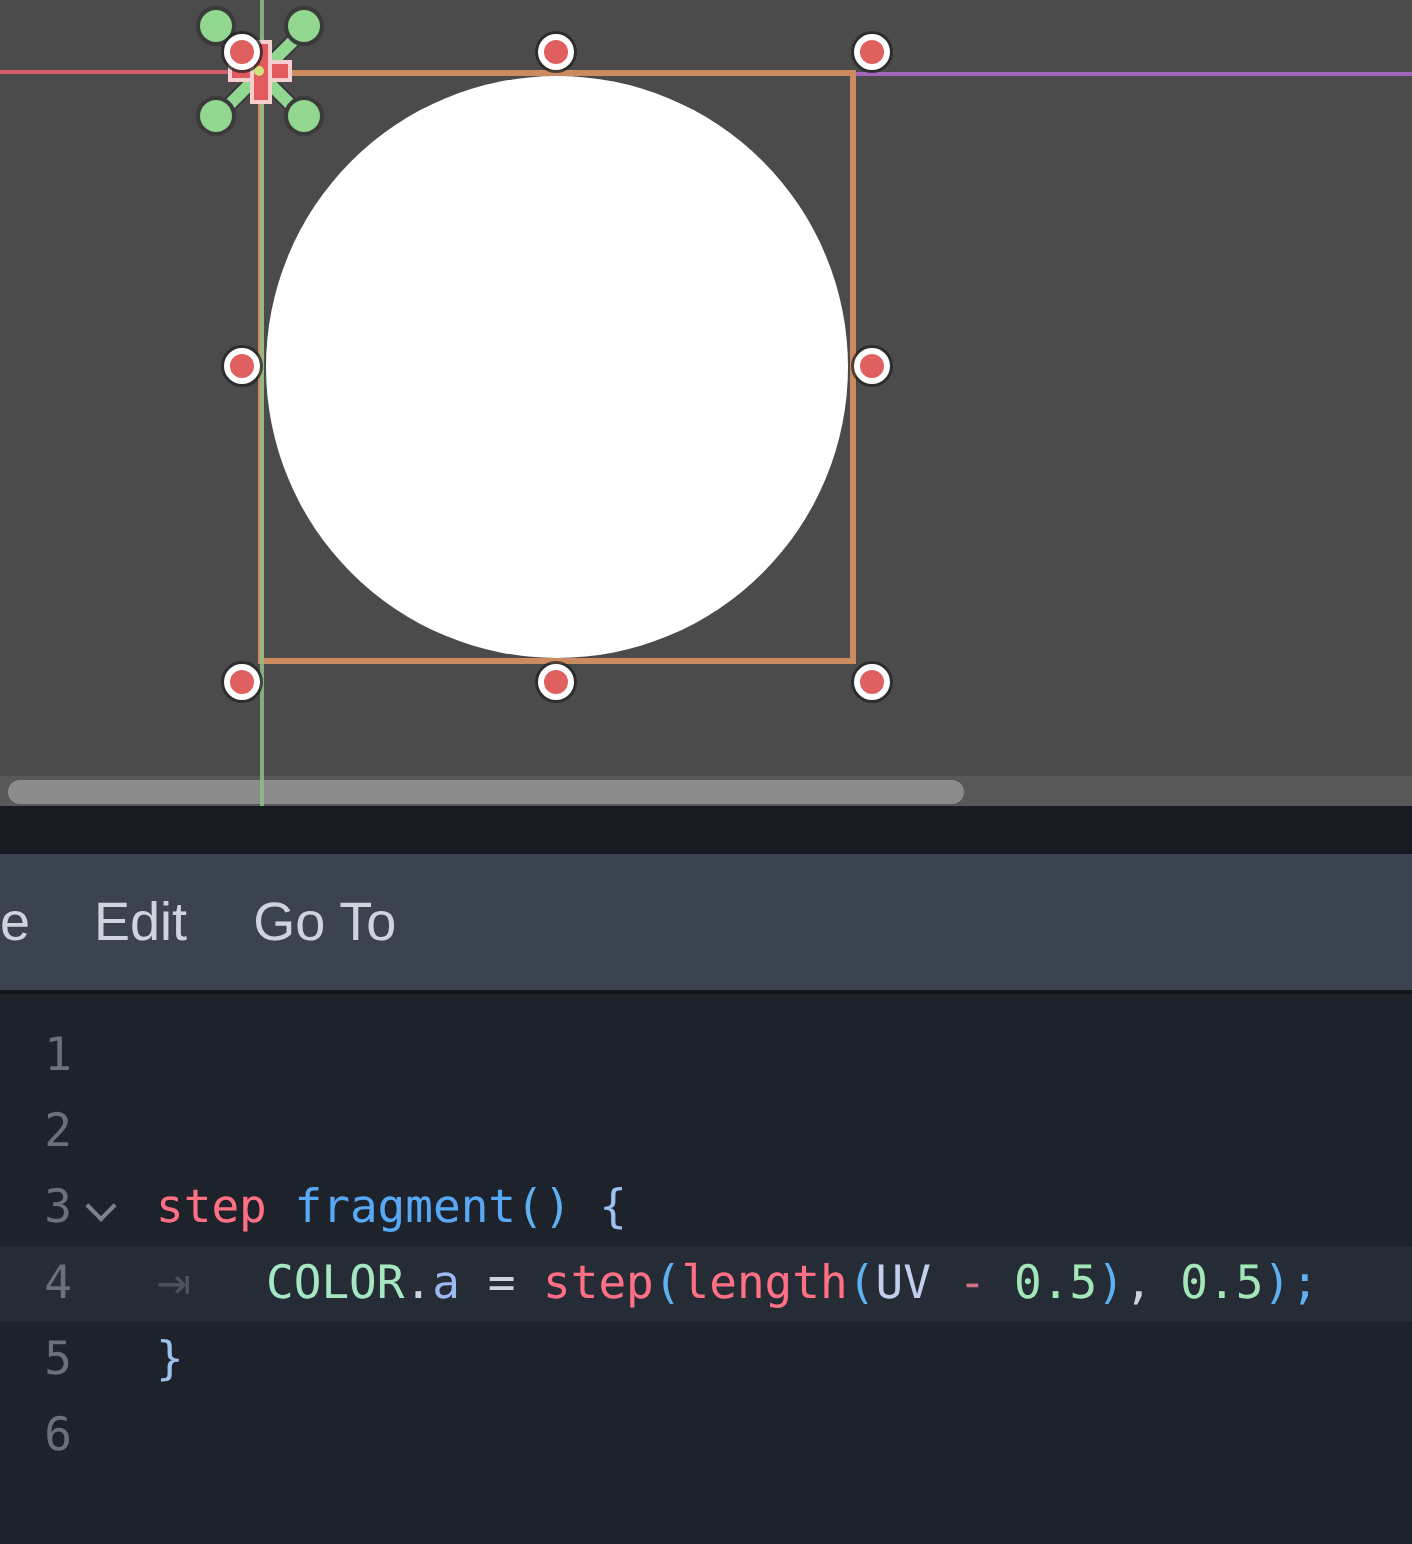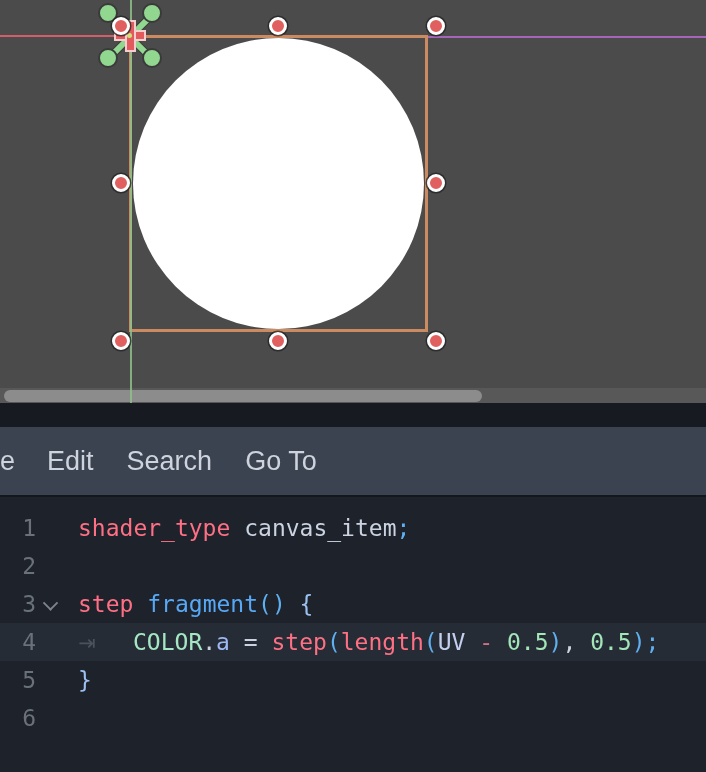--- a/index.html
+++ b/index.html
@@ -85,30 +85,28 @@
 
     <div class="hscroll-track"></div>
     <div class="hscroll-thumb"></div>
   </section>
 
   <div class="divider"></div>
 
   <nav class="menubar">
     <span class="menu-item first">e</span>
     <span class="menu-item m2">Edit</span>
-    <span class="menu-item m3">Search</span>
     <span class="menu-item m4">Go To</span>
   </nav>
 
   <section class="code">
     <div id="code-lines">
         <div class="code-line">
           <span class="gutter-num">1</span>
           <span class="fold-cell"></span>
-          <span class="code-content"><span style="color: rgb(255, 112, 133);">shader_type</span><span style="color: rgb(204, 211, 224);"> </span><span style="color: rgb(204, 211, 224);">canvas_item</span><span style="color: rgb(95, 176, 240);">;</span></span>
         </div>
         <div class="code-line">
           <span class="gutter-num">2</span>
           <span class="fold-cell"></span>
           <span class="code-content"></span>
         </div>
         <div class="code-line">
           <span class="gutter-num">3</span>
           <span class="fold-cell">
             <span class="fold-chevron"></span>

